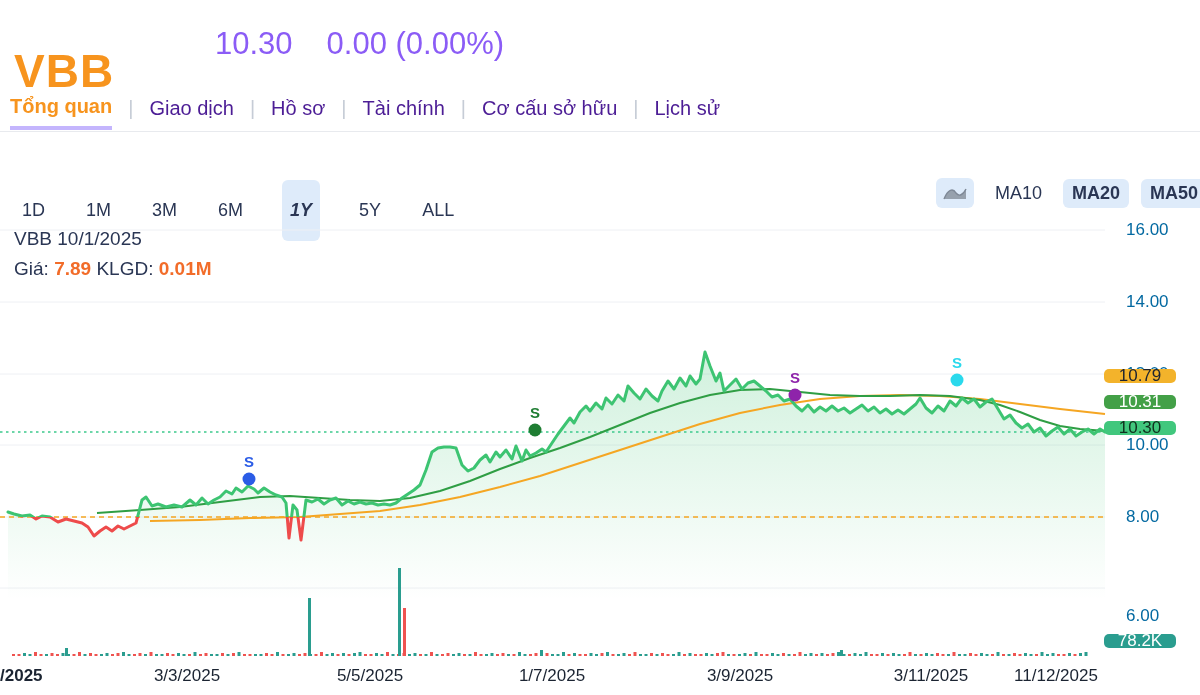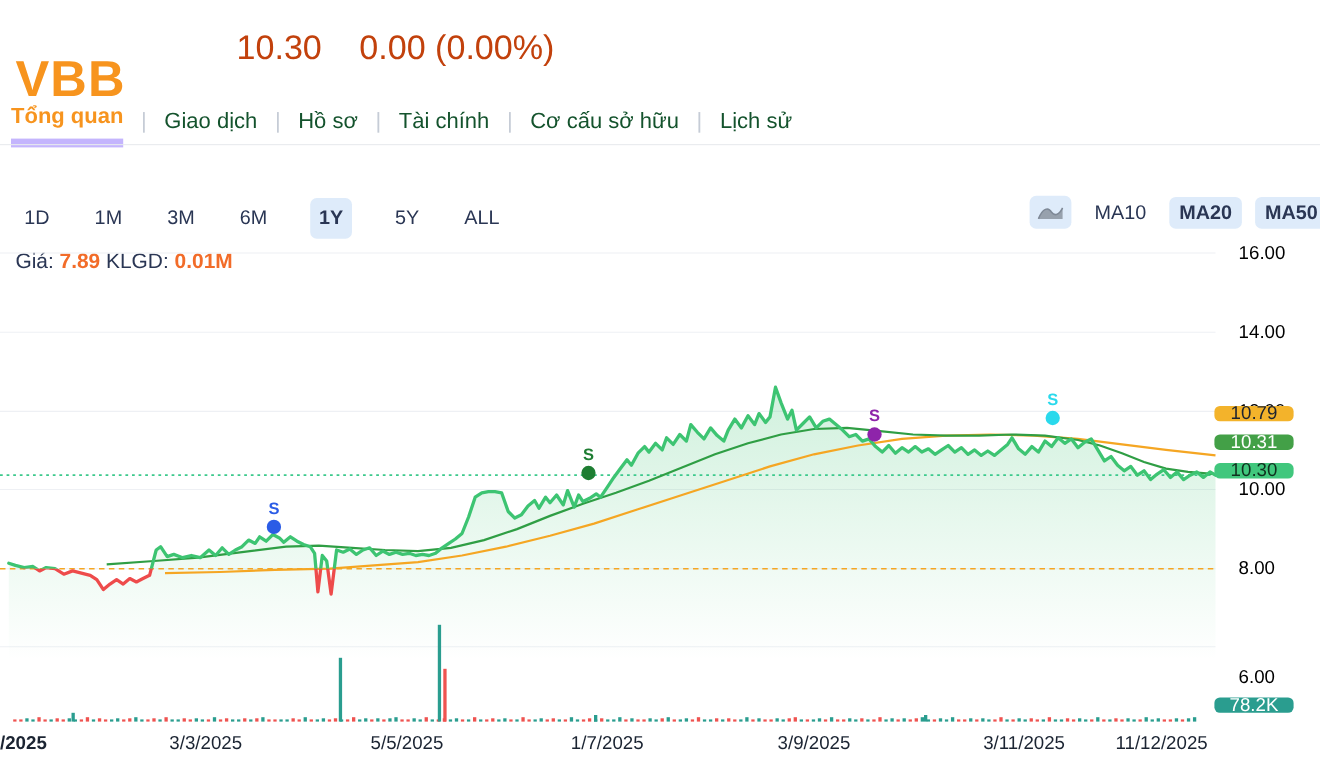--- a/index.html
+++ b/index.html
@@ -1,42 +1,42 @@
 <!DOCTYPE html>
 <html><head>
 <meta charset="utf-8">
 <style>
   html,body{margin:0;padding:0;background:#fff;}
   .page{position:relative;width:1200px;height:695px;overflow:hidden;background:#fff;
         font-family:"Liberation Sans","DejaVu Sans",sans-serif;color:#2a3654;}
   
   .ticker{position:absolute;left:14px;top:12px;font-size:46px;font-weight:700;color:#f7941e;letter-spacing:1px;margin-top:32px;}
-  .price-line{position:absolute;left:215px;top:26px;font-size:31px;font-weight:500;color:#c2410c;}
+  .price-line{position:absolute;left:215px;top:26px;font-size:31px;font-weight:500;color:#8b5cf6;}
   .price-line .chg{margin-left:34px;}
   .updated{position:absolute;left:703px;top:47px;font-size:15px;color:#9098a9;}
   
   .tabs{position:absolute;left:10px;top:95px;display:flex;align-items:center;font-size:20px;}
-  .tab{color:#14532d;padding:0 0 8px 0;cursor:pointer;}
-  .tab.active{color:#f7941e;font-weight:700;border-bottom:8px solid #c4b5fd;}
+  .tab{color:#4c1d95;padding:0 0 8px 0;cursor:pointer;}
+  .tab.active{color:#f7941e;font-weight:700;border-bottom:4px solid #c4b5fd;}
   .tab-sep{color:#c6ccd6;margin:0 16px;padding-bottom:8px;}
   .tabs-rule{position:absolute;left:0;top:131px;width:1200px;height:1px;background:#e8eaee;}
   
   .ranges{position:absolute;left:20px;top:180px;display:flex;align-items:center;gap:37px;font-size:18px;}
   .range{color:#2a3654;cursor:pointer;padding:4px 2px;}
-  .range.active{background:#deebfa;border-radius:6px;font-weight:700;padding:8px 8px;}
+  .range.active{background:#deebfa;border-radius:6px;font-weight:700;padding:20px 8px;font-style:italic;}
   .ma-bar{position:absolute;left:936px;top:178px;display:flex;align-items:center;gap:12px;font-size:18px;}
   .icon-btn{width:38px;height:30px;background:#deebfa;border-radius:6px;display:flex;align-items:center;justify-content:center;cursor:pointer;}
   .ma-chip{padding:4px 9px;border-radius:6px;cursor:pointer;color:#2a3654;}
   .ma-chip.active{background:#deebfa;font-weight:700;}
   
   .tt{position:absolute;left:14px;top:224px;font-size:19px;line-height:30px;}
   .tt .orange{color:#f26c29;font-weight:700;}
   
   .chart-svg{position:absolute;left:0;top:0;}
-  .ylabel{position:absolute;left:1126px;width:70px;font-size:17px;color:#000000;z-index:2;}
+  .ylabel{position:absolute;left:1126px;width:70px;font-size:17px;color:#0369a1;z-index:2;}
   .badge{position:absolute;left:1104px;width:72px;height:14px;border-radius:5px;z-index:3;
          display:flex;align-items:center;justify-content:center;font-size:17px;font-weight:500;}
   .xlabel{position:absolute;top:666px;font-size:17px;color:#1b2432;transform:translateX(-50%);white-space:nowrap;}
   .xlabel.first{transform:none;font-weight:700;}
 </style>
 </head>
 <body>
 
 <div class="page">
 
@@ -78,20 +78,21 @@
       </svg>
     </div>
     <span id="ma-chips" style="display:flex;gap:12px;align-items:center;">
         <span class="ma-chip">MA10</span>
         <span class="ma-chip active">MA20</span>
         <span class="ma-chip active">MA50</span>
       </span>
   </div>
 
   <div class="tt">
+    <div>VBB 10/1/2025</div>
     <div>
       <span>Giá:</span>
       <span class="orange">7.89</span>
       <span>KLGD:</span>
       <span class="orange">0.01M</span>
     </div>
   </div>
 
   <svg class="chart-svg" id="chart" width="1200" height="695" viewBox="0 0 1200 695">
       <defs>

